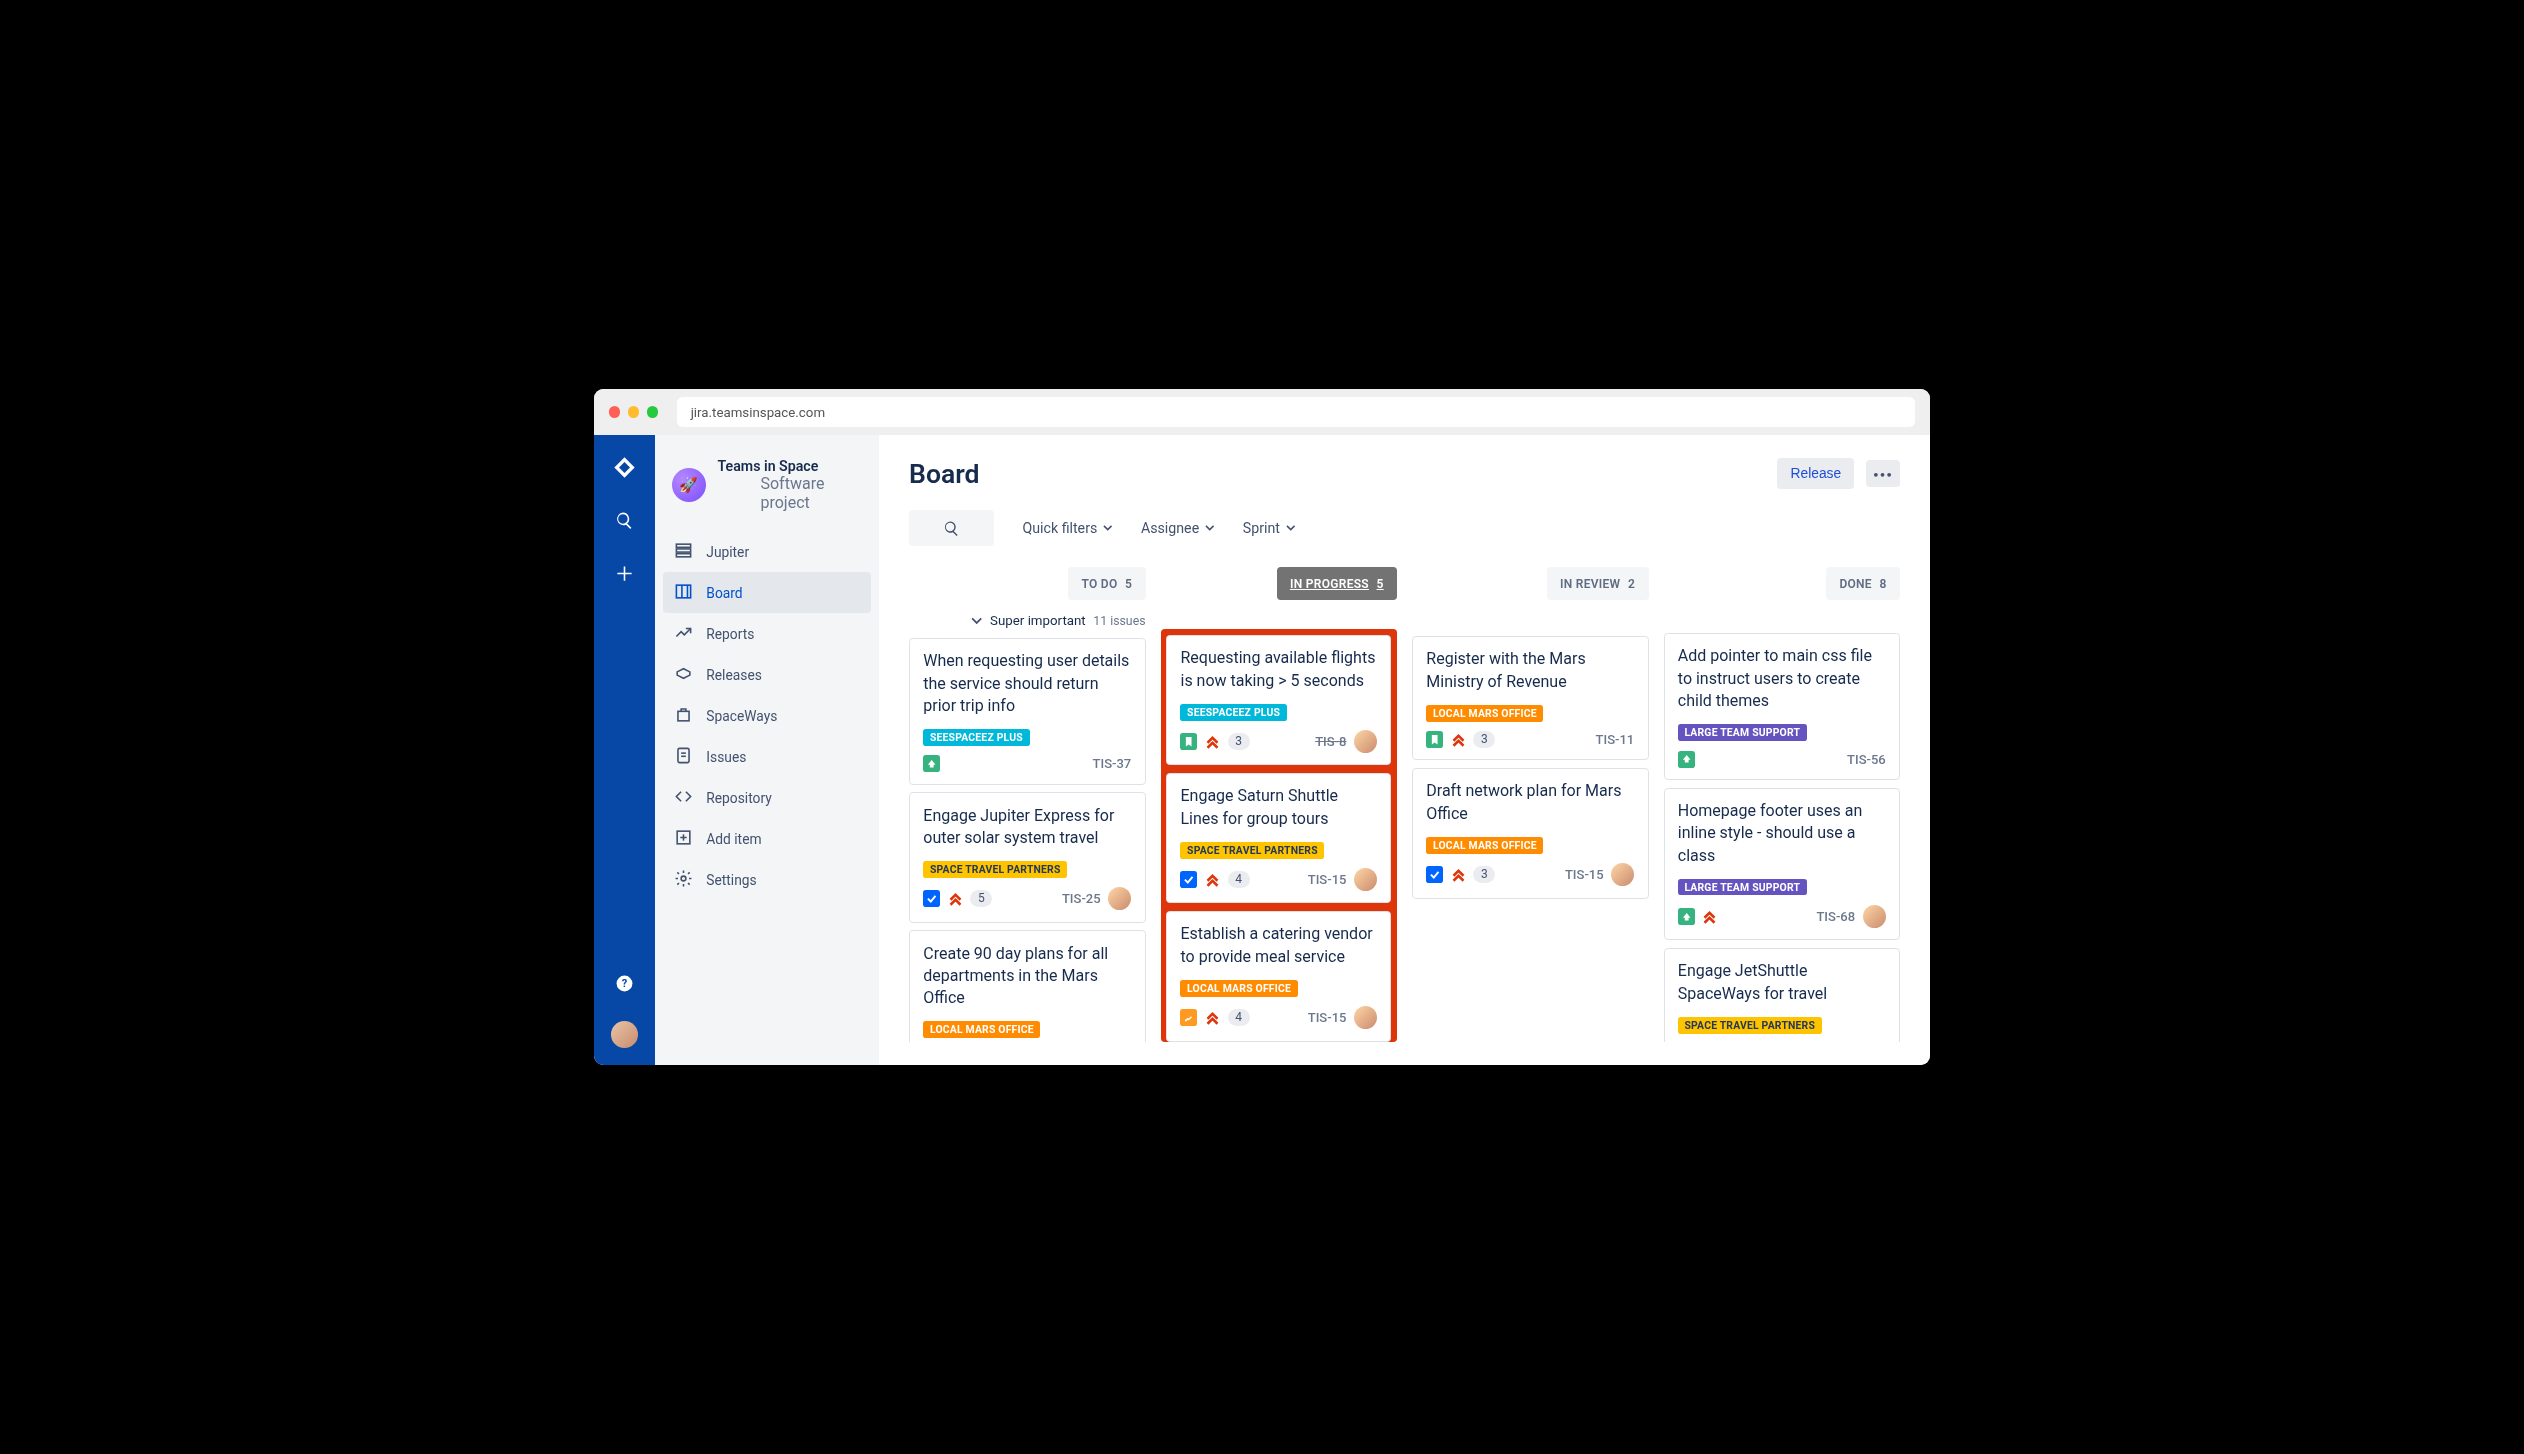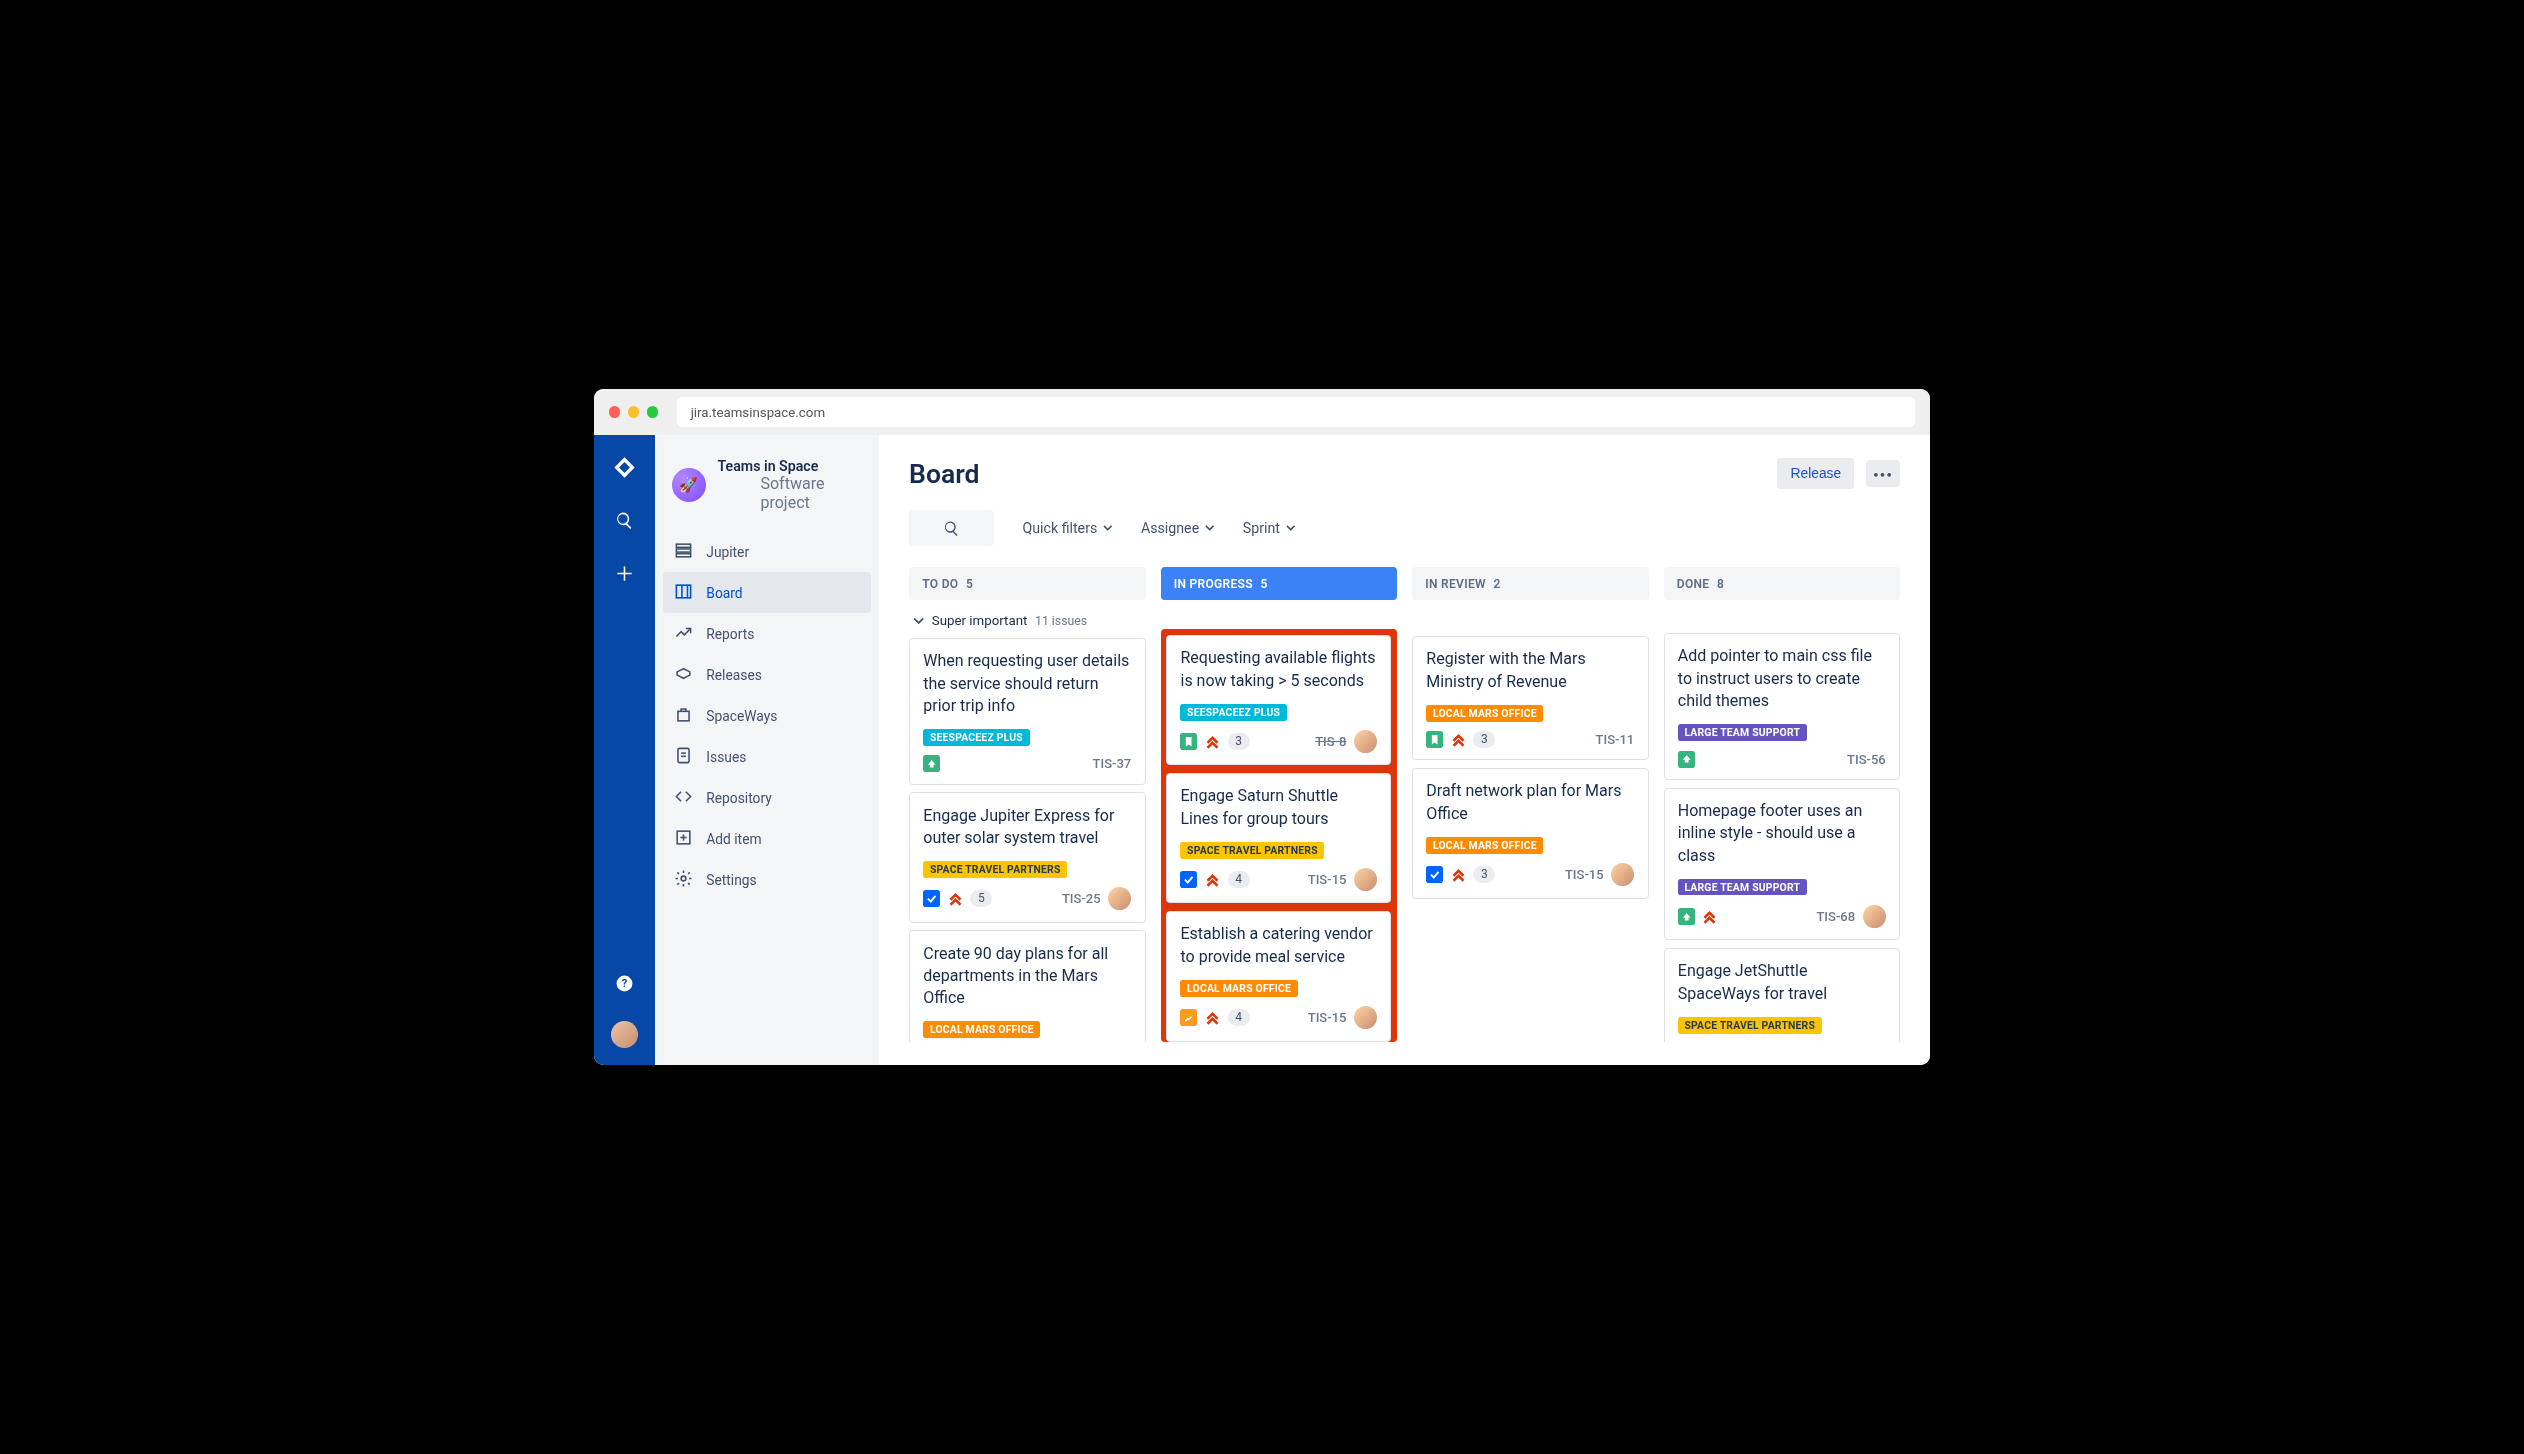--- a/index.html
+++ b/index.html
@@ -46,23 +46,23 @@
   .main { flex: 1; background: #fff; padding: 23px 30px; overflow: hidden; display:flex; flex-direction:column;}
   .head { display: flex; align-items: center; gap: 11.4px; margin-bottom: 21px;}
   .head h1 { font-size: 26.6px; font-weight: 600; flex:1;}
   .btn { background: #ebecf0; border: none; padding: 7.6px 13.3px; border-radius: 3.8px; font-size: 13.8px; color: #1d4ed8; cursor: pointer; }
   .btn.icon-only { padding: 5.7px 7.6px; }
   .filters { display: flex; align-items: center; gap: 28.5px; margin-bottom: 21px;}
   .search-pill { background: #f4f5f7; width: 85px; height: 36px; border-radius: 3.8px; display:flex; align-items:center; justify-content:center;}
   .filter-pill { display:flex; align-items:center; gap:5.7px; font-size:14.2px; color:#42526E; cursor:pointer;}
   
   .board { display: flex; gap: 15px; min-height:0; flex:1; overflow:hidden;}
-  .col { flex:1; min-width:0; display:flex; flex-direction:column;}
+  .col { flex:1; min-width:0; display:flex; flex-direction:column;align-items:flex-end;}
   .col-head { background: #f4f5f7; padding: 9.5px 13.3px; font-size: 12px; font-weight:600; color:#5E6C84; letter-spacing:0.3px; border-radius:3.8px; display:flex; gap:7.6px;}
-  .col-head.hot { background:#3b82f6; color:#fff;}
+  .col-head.hot { background:#737373; color:#fff;text-decoration:underline;}
   .swimlane { font-size: 13.3px; color:#172B4D; margin:13.3px 0 9.5px; display:flex; align-items:center; gap:7.6px; padding-left:3.8px;}
   .swimlane .count{ color:#6B778C; font-size:12.3px;}
   .swimlane svg{width:11.4px;height:11.4px;}
   .cards {display:flex;flex-direction:column;gap:7.6px; overflow:hidden;}
   .col.hot .cards{ background:#DE350B; padding:5.7px; border-radius:3.8px;}
   .card { background:#fff; border:0.9px solid #dfe1e6; border-radius:3.8px; padding:11.4px 13.3px; cursor:pointer; }
   .card-title { font-size:16px; line-height:1.4; margin-bottom:9.5px;}
   .tag { display:inline-block; padding:1.9px 6.6px; border-radius:2.8px; font-size:10.4px; font-weight:700; letter-spacing:0.2px; color:#fff; text-transform:uppercase;}
   .meta { display:flex; align-items:center; gap:7.6px; margin-top:9.5px;}
   .meta .spacer{flex:1;}

